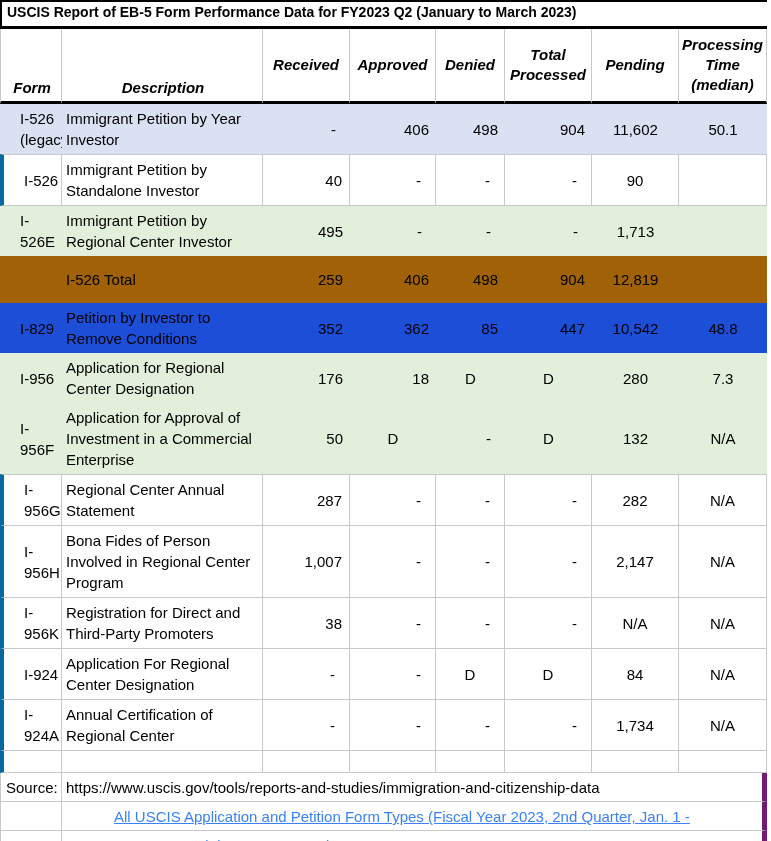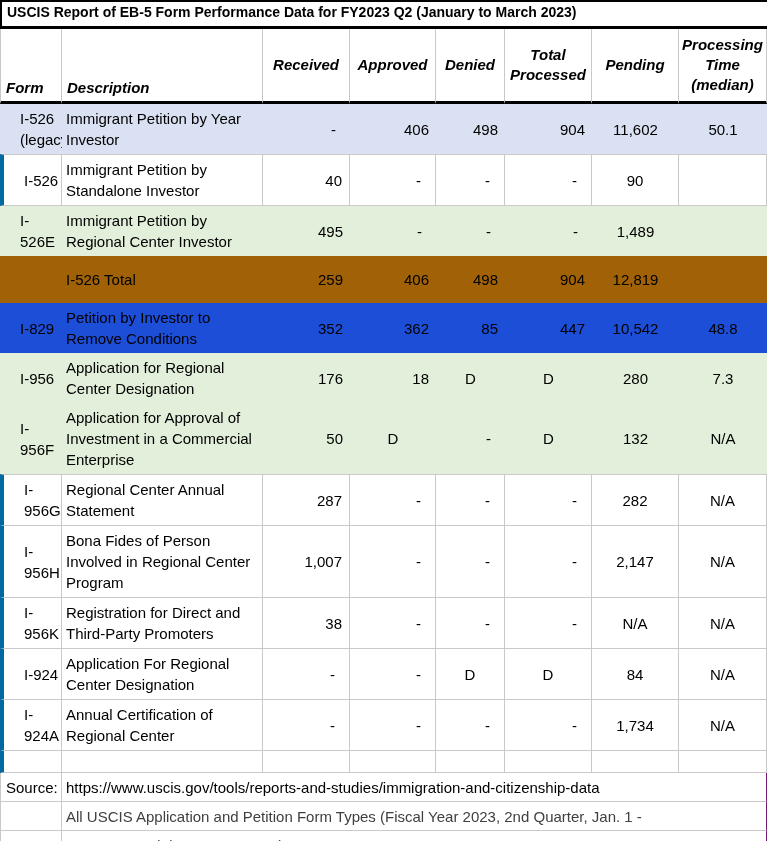--- a/index.html
+++ b/index.html
@@ -20,43 +20,43 @@
   td,th{box-sizing:border-box;overflow:hidden;}
   
   thead th{
     font-size:15px;font-weight:bold;font-style:italic;
     height:75px;border-bottom:3px solid #000;
     border-right:1px solid #c9c9c9;border-top:none;
     vertical-align:middle;text-align:center;padding:2px 3px;line-height:20px;
     background:#fff;
   }
   thead th:first-child{border-left:1px solid #c9c9c9;}
-  thead th.th-left{text-align:left;vertical-align:bottom;padding-left:5px;padding-bottom:3px;}
+  thead th.th-left{text-align:center;vertical-align:bottom;padding-left:5px;padding-bottom:3px;}
   
   tbody td{
     font-size:15px;line-height:21px;vertical-align:middle;padding:4px 3px;
   }
   tr.plain > td{border-right:1px solid #c9c9c9;border-bottom:1px solid #c9c9c9;}
   tr.plain > td:first-child{border-left:4px solid #0369a1;}
   tr.bt > td{border-top:1px solid #c9c9c9;}
   tr.filled > td{border:none;}
   tr.single > td{padding-top:13px;padding-bottom:13px;}
   td.cell-form{padding-left:20px;padding-right:0;}
   td.cell-desc{padding-left:4px;padding-right:3px;}
   td.num{text-align:right;padding-right:7px;}
   td.dash{text-align:right;padding-right:14px;}
   td.ctr{text-align:center;}
   
   tr.empty-row > td{height:22px;padding:0;}
   tr.foot td{font-size:15px;line-height:21px;padding:4px 4px 3px 4px;
     border-bottom:1px solid #c9c9c9;vertical-align:middle;white-space:nowrap;}
   tr.foot td:first-child{border-left:1px solid #c9c9c9;}
   tr.foot td.lbl{border-right:1px solid #c9c9c9;padding-left:5px;}
-  tr.foot td.wide{border-right:1px solid #701a75;}
-  a.doclink{color:#404040;cursor:pointer;}
+  tr.foot td.wide{border-right:5px solid #701a75;}
+  a.doclink{color:#3b82f6;text-decoration:underline;cursor:pointer;margin-left:48px;}
 </style>
 </head>
 <body>
 
 <div class="sheet">
   <div class="title-row">USCIS Report of EB-5 Form Performance Data for FY2023 Q2 (January to March 2023)</div>
 
   <table>
     <colgroup>
       <col style="width:62px">
@@ -101,21 +101,21 @@
           <td class="ctr">90</td>
           <td class="ctr"></td>
         </tr>
         <tr class="filled" style="background: rgb(226, 239, 218);">
           <td class="cell-form">I-526E</td>
           <td class="cell-desc">Immigrant Petition by Regional Center Investor</td>
           <td class="num">495</td>
           <td class="dash">-</td>
           <td class="dash">-</td>
           <td class="dash">-</td>
-          <td class="ctr">1,489</td>
+          <td class="ctr">1,713</td>
           <td class="ctr"></td>
         </tr>
         <tr class="filled single" style="background: #a16207;">
           <td class="cell-form"></td>
           <td class="cell-desc">I-526 Total</td>
           <td class="num">259</td>
           <td class="num">406</td>
           <td class="num">498</td>
           <td class="num">904</td>
           <td class="ctr">12,819</td>

